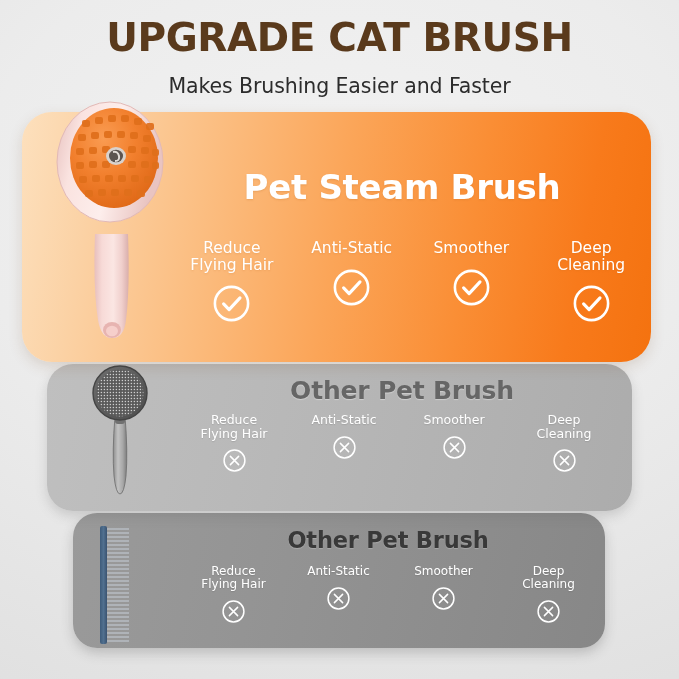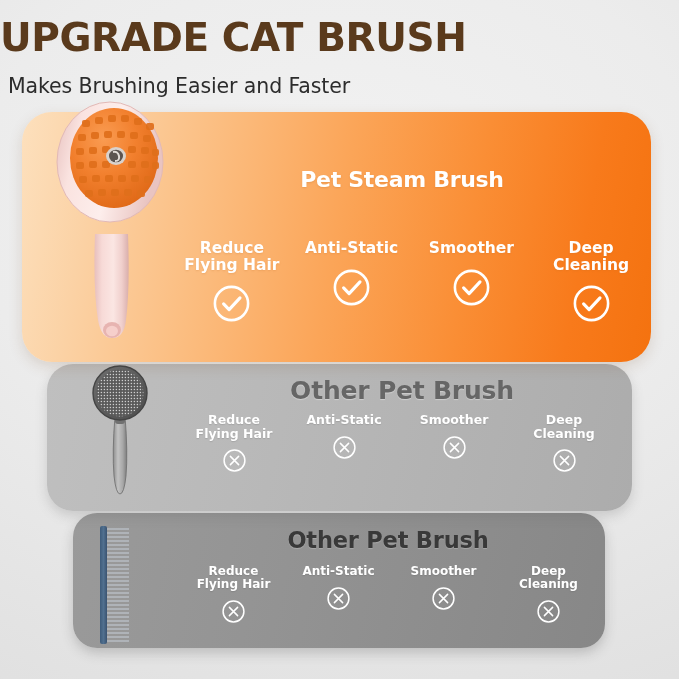--- a/index.html
+++ b/index.html
@@ -22,20 +22,21 @@
       radial-gradient(ellipse 120% 90% at 50% 30%, #f2f2f2 0%, #ececec 45%, #e4e4e4 75%, #dedede 100%);
     overflow: hidden;
   }
 
   
   .header {
     position: absolute;
     left: 0;
     top: 0;
     width: 679px;
+    text-align: center;
   }
   .title {
     margin: 0;
     padding-top: 18px;
     font-family: "DejaVu Sans", sans-serif;
     font-size: 39px;
     font-weight: bold;
     letter-spacing: -0.4px;
     color: #5a3a1c;
     line-height: 1.05;
@@ -101,21 +102,21 @@
     position: absolute;
     font-family: "DejaVu Sans", sans-serif;
     font-weight: bold;
     text-align: center;
     white-space: nowrap;
   }
   .heading-1 {
     left: 160px;
     top: 55px;
     width: 440px;
-    font-size: 22px;
+    font-size: 34px;
     color: #ffffff;
     letter-spacing: -0.3px;
     text-shadow: 0 1px 2px rgba(190, 110, 40, 0.28);
   }
   .heading-2 {
     left: 140px;
     top: 12px;
     width: 430px;
     font-size: 25px;
     color: #666666;
@@ -154,21 +155,21 @@
   }
 
   .feature {
     flex: 1 1 0;
     display: flex;
     flex-direction: column;
     align-items: center;
   }
   .feature-label {
     font-family: "DejaVu Sans", sans-serif;
-    font-weight: bold;
+    font-weight: normal;
     color: #ffffff;
     text-align: center;
     line-height: 1.08;
     white-space: pre-line;
   }
   .features-1 .feature-label {
     font-size: 15.5px;
     text-shadow: 0 1px 2px rgba(190,110,40,0.22);
   }
   .features-2 .feature-label {

